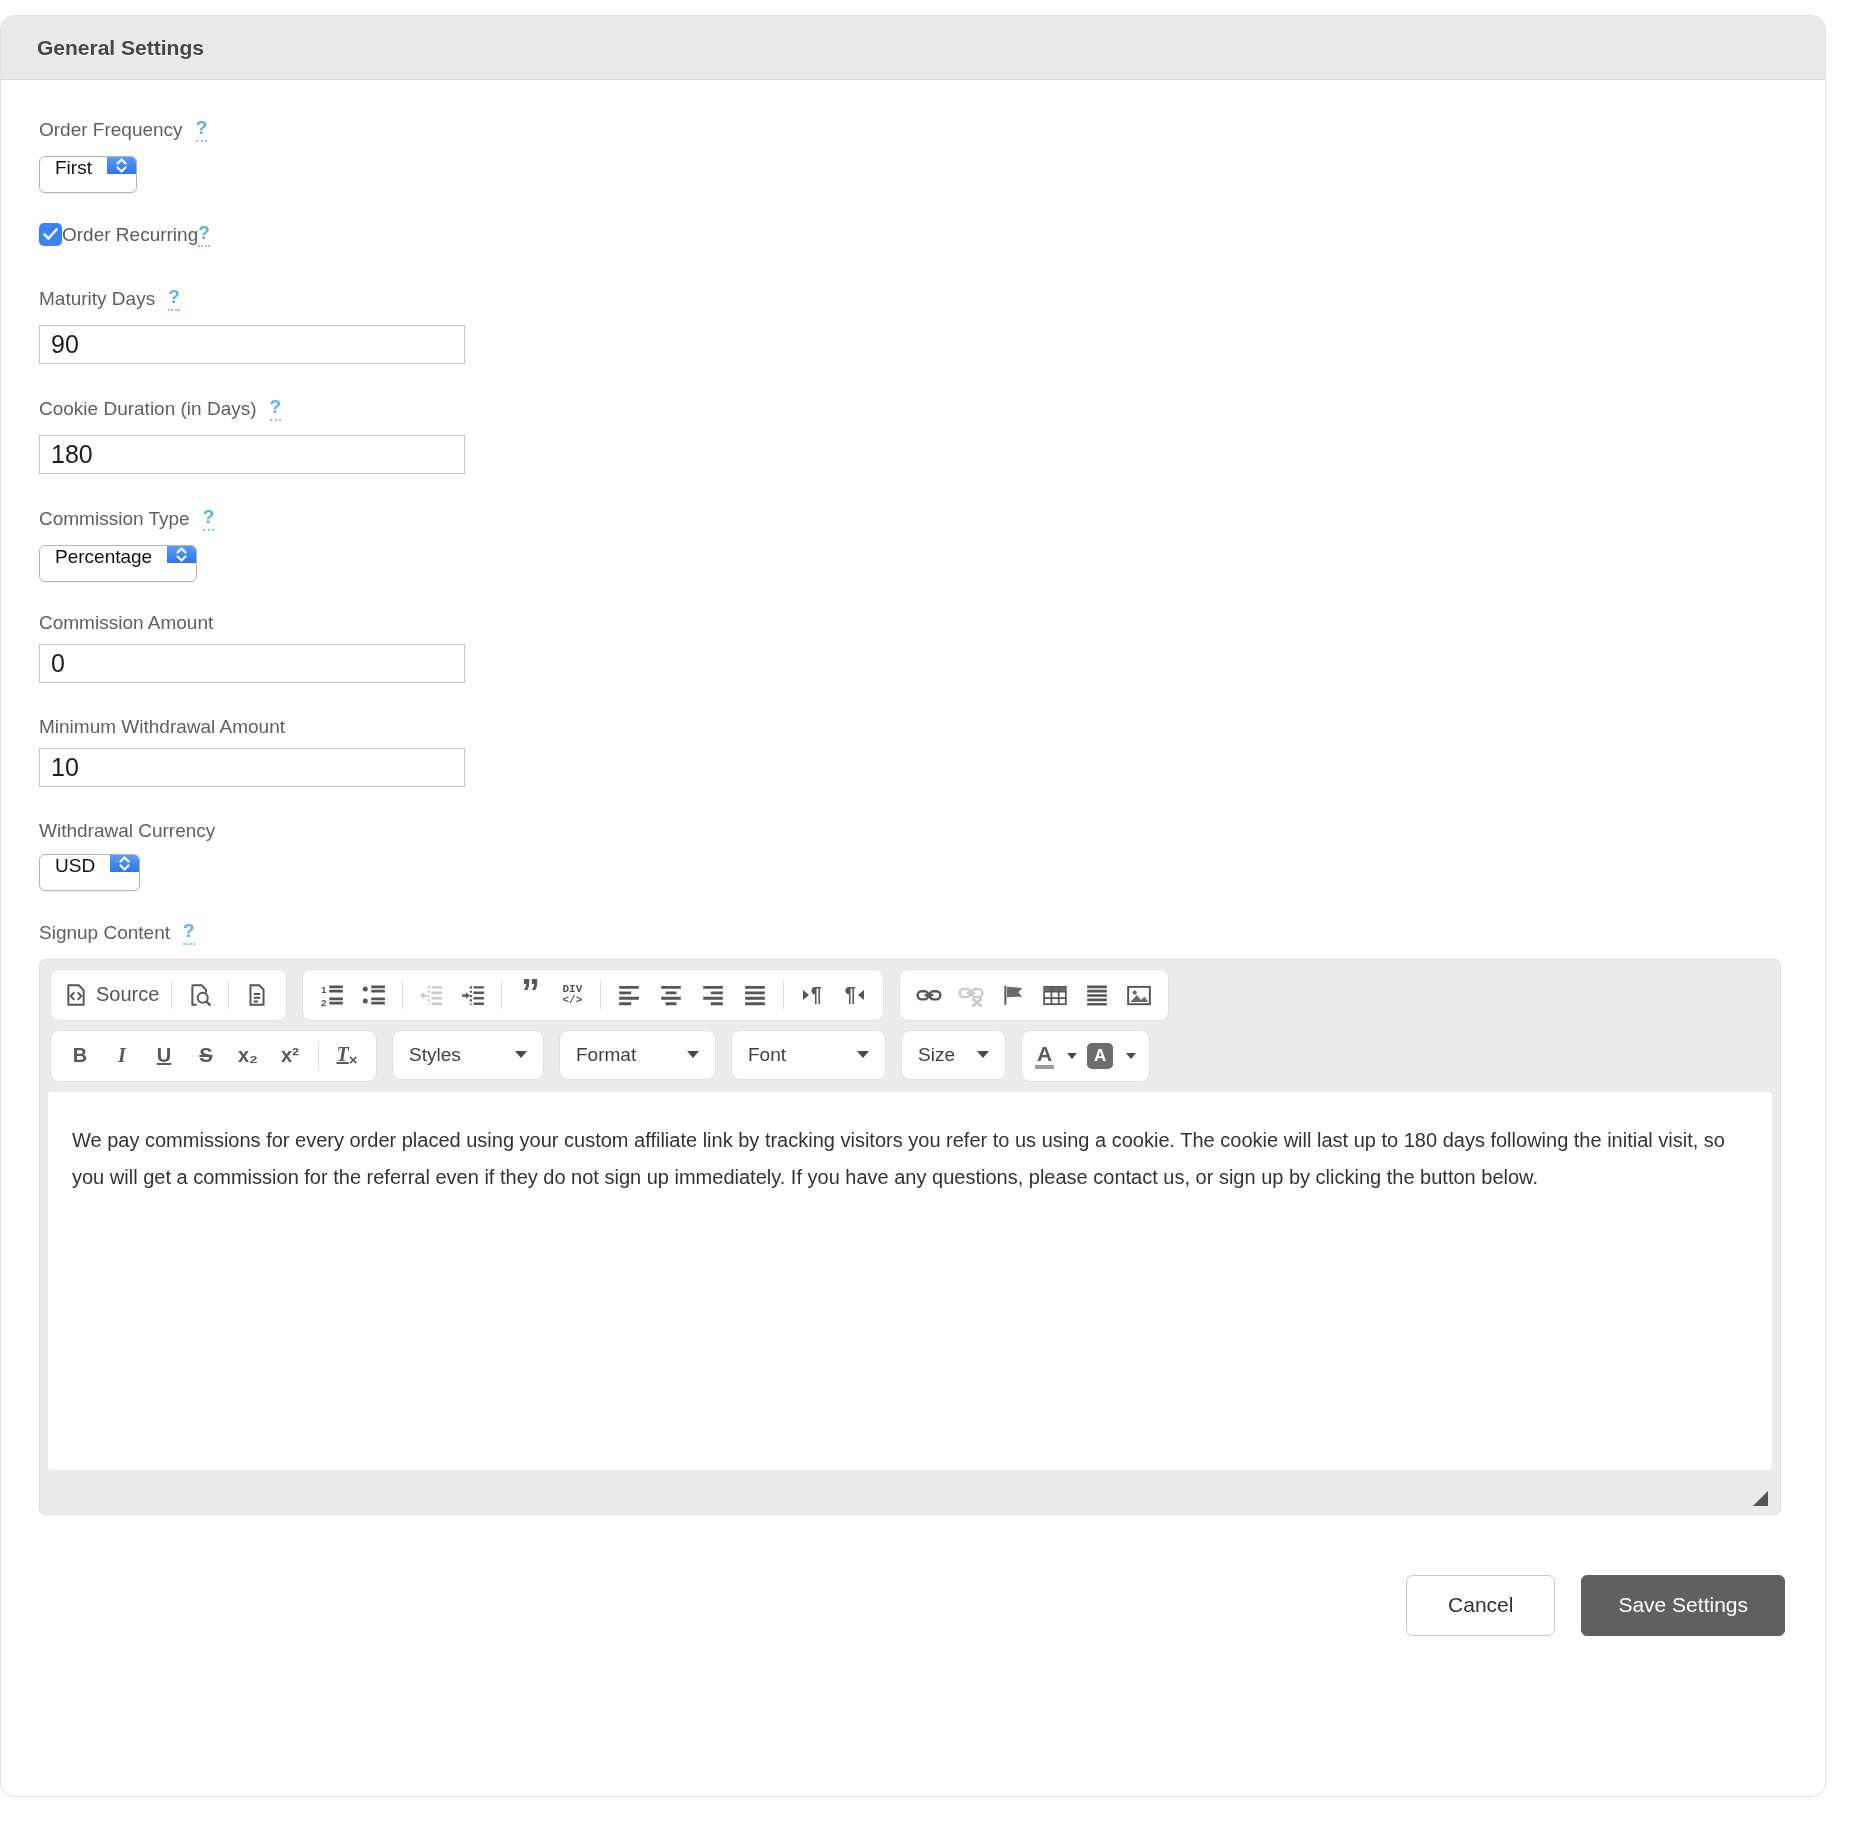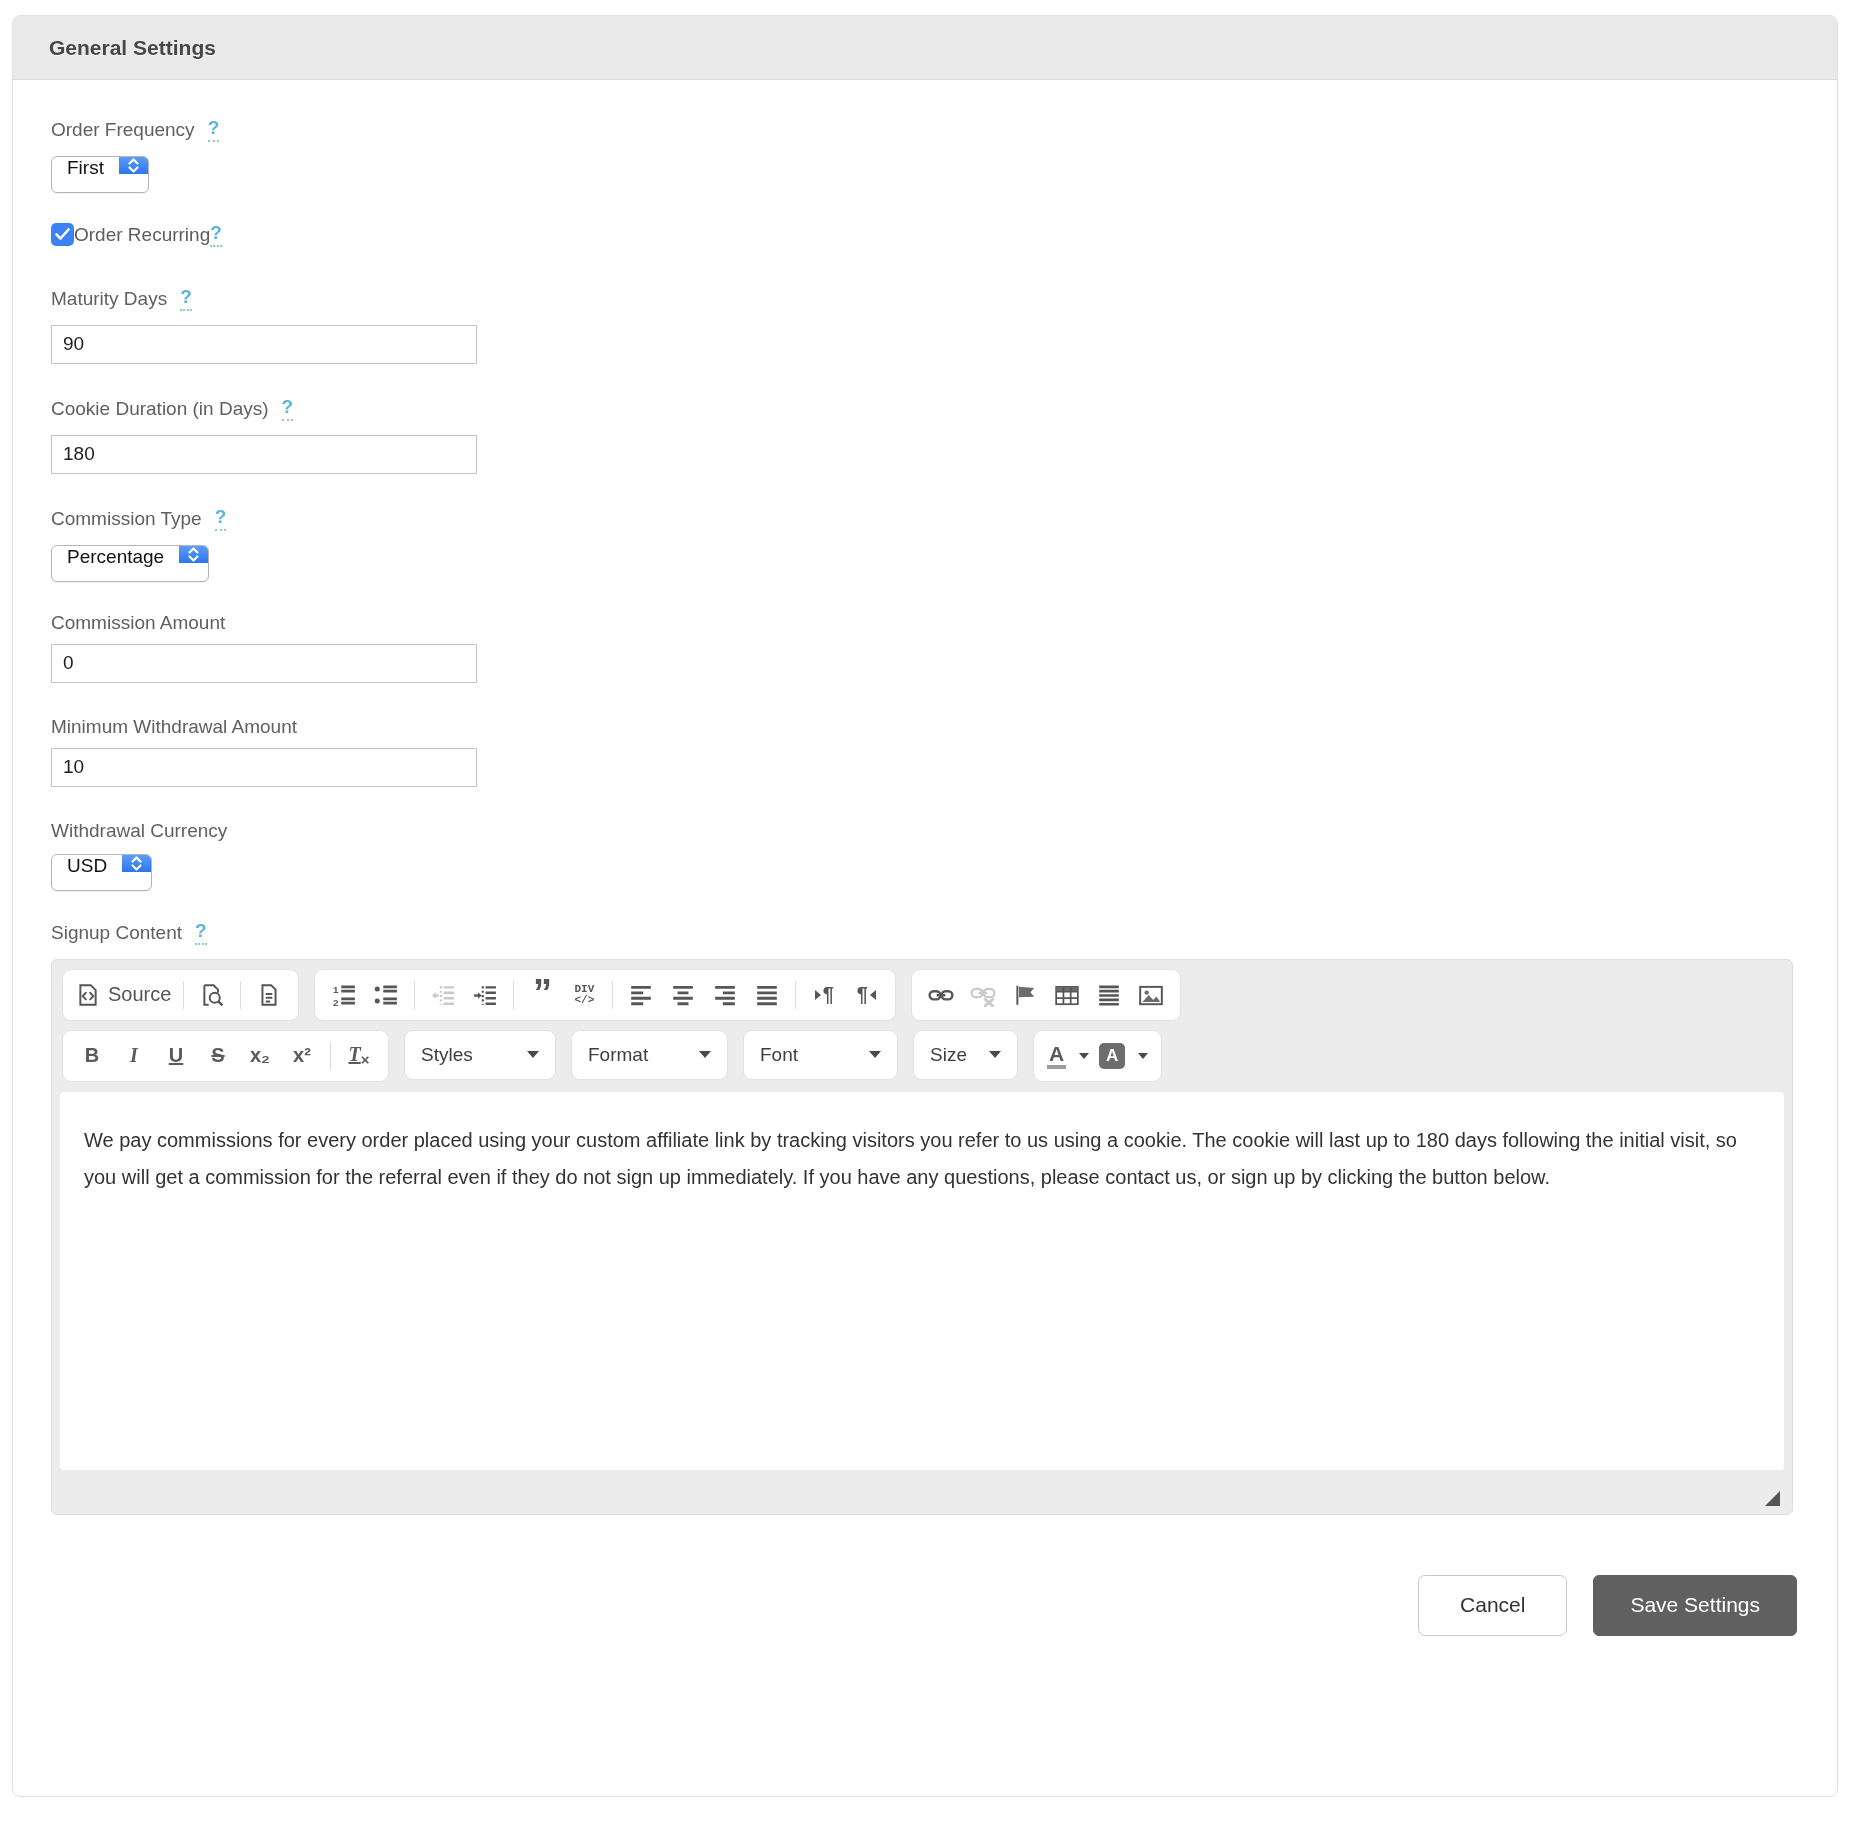--- a/index.html
+++ b/index.html
@@ -1,29 +1,29 @@
 <!DOCTYPE html>
 <html><head>
 <meta charset="utf-8">
 <style>
   * { box-sizing: border-box; margin: 0; padding: 0; }
   html,body { width:1860px; height:1826px; background:#fff; font-family:"Liberation Sans", sans-serif; }
-  .card { position:absolute; left:12px; top:15px; width:1826px; height:1782px;
-          background:#fff; border:1px solid #e2e2e2; border-radius:8px; overflow:hidden; }
+  .card { position:absolute; left:0; top:15px; width:1826px; height:1782px;
+          background:#fff; border:1px solid #e2e2e2; border-radius:14px; overflow:hidden; }
   .card-header { height:64px; background:#e9e9e9; border-bottom:1px solid #dadada;
                  display:flex; align-items:center; padding:0 36px; }
   .card-title { font-size:21px; font-weight:bold; color:#464646; text-shadow:0 1px 0 #fafafa; }
   .card-body { padding:38px 28px 0 38px; }
 
   .field-label { display:flex; align-items:center; gap:13px; font-size:19px; color:#606060; margin-bottom:14px; }
   .help { color:#5ab5d9; font-weight:bold; font-size:19px; line-height:1.05;
           border-bottom:2px dotted #8ac7e2; padding-bottom:2px; cursor:pointer; }
 
   .text-input { display:block; width:426px; height:39px; border:1px solid #c5c5c5; background:#fff;
-                font-family:"Liberation Sans",sans-serif; font-size:19px; color:#1d1d1d; padding:4px 11px; margin-bottom:33px; }
+                font-family:"Liberation Sans",sans-serif; font-size:25px; color:#1d1d1d; padding:4px 11px; margin-bottom:33px; }
 
   .mac-select { display:inline-flex; align-items:flex-start; height:37px; background:#fff;
                 border:1px solid #b5b5b5; border-radius:6px; overflow:hidden; cursor:pointer;
                 box-shadow:0 1px 1px rgba(0,0,0,.06); margin-bottom:30px; }
   .sel-text { display:flex; align-items:center; padding:0 15px; font-size:19px; color:#111; }
   .sel-btn { width:29px; background:linear-gradient(#5b9cf8,#2e74f0); display:flex; align-items:center; justify-content:center; }
 
   .checkbox-row { display:flex; align-items:center; margin:0 0 40px 0; }
   .checkbox { width:23px; height:23px; border-radius:5px; background:#3b82f6; display:flex;
               align-items:center; justify-content:center; cursor:pointer; }

